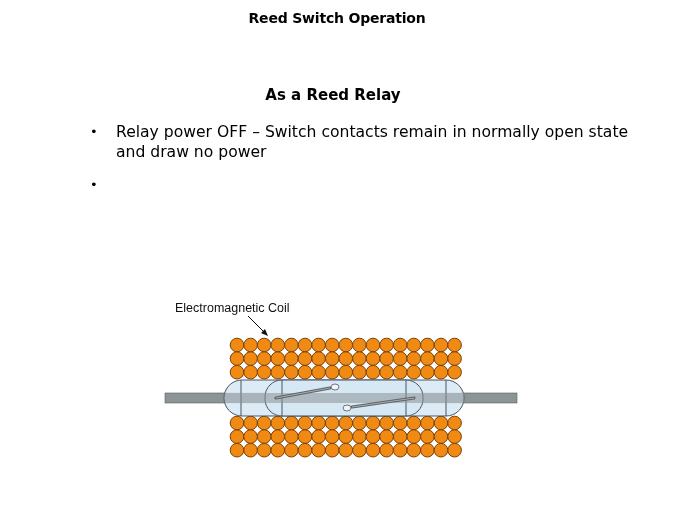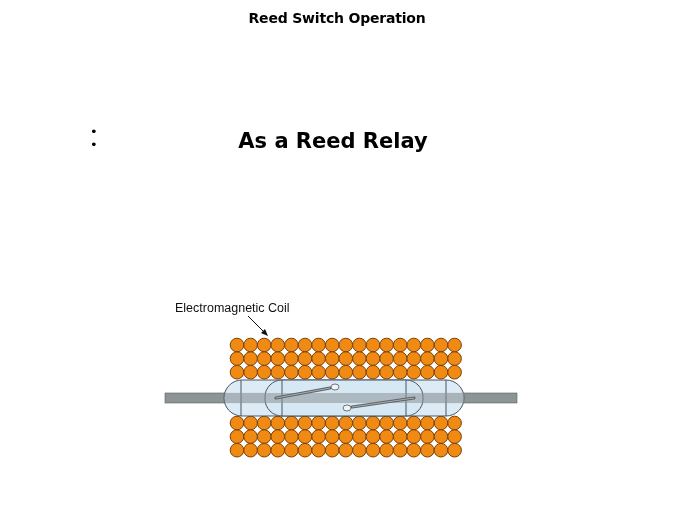--- a/index.html
+++ b/index.html
@@ -1,33 +1,34 @@
 <!DOCTYPE html>
 <html><head>
 <meta charset="utf-8">
 <style>
   html, body { margin: 0; padding: 0; background: #ffffff; }
   body { width: 674px; height: 506px; position: relative; overflow: hidden; font-family: "DejaVu Sans", sans-serif; color: #000; }
   .slide-title { position: absolute; top: 10px; left: 0; width: 674px; text-align: center; font-weight: bold; font-size: 14px; letter-spacing: -0.2px; }
-  .subtitle { position: absolute; top: 86px; left: 0; width: 666px; text-align: center; font-weight: bold; font-size: 21px; margin-top: 43px; }
+  .subtitle { position: absolute; top: 86px; left: 0; width: 666px; text-align: center; font-weight: bold; font-size: 15px; }
   .bullets { position: absolute; left: 88px; top: 122px; width: 560px; margin: 0; padding: 0; list-style: none; }
   .bullet-item { position: relative; padding-left: 28px; font-size: 15.6px; line-height: 20px; margin-bottom: 13px; }
   .bullet-dot { position: absolute; left: 2px; top: 0; font-size: 13px; }
   .diagram { position: absolute; left: 0; top: 0; }
   .label { font-family: "Liberation Sans", sans-serif; font-size: 12.5px; fill: #111; }
 </style>
 </head>
 <body>
 
 <div class="slide-title">Reed Switch Operation</div>
 <div class="subtitle">As a Reed Relay</div>
 
 <ul class="bullets">
   <li class="bullet-item">
     <span class="bullet-dot">•</span>
+    <span>Relay power OFF – Switch contacts remain in normally open state and draw no power</span>
   </li>
   <li class="bullet-item">
     <span class="bullet-dot">•</span>
   </li>
 </ul>
 
 <svg class="diagram" width="674" height="506" viewBox="0 0 674 506">
   <text class="label" x="175" y="312">Electromagnetic Coil</text>
   <g>
     <line x1="248" y1="316" x2="265" y2="333" stroke="#111" stroke-width="1"></line>

